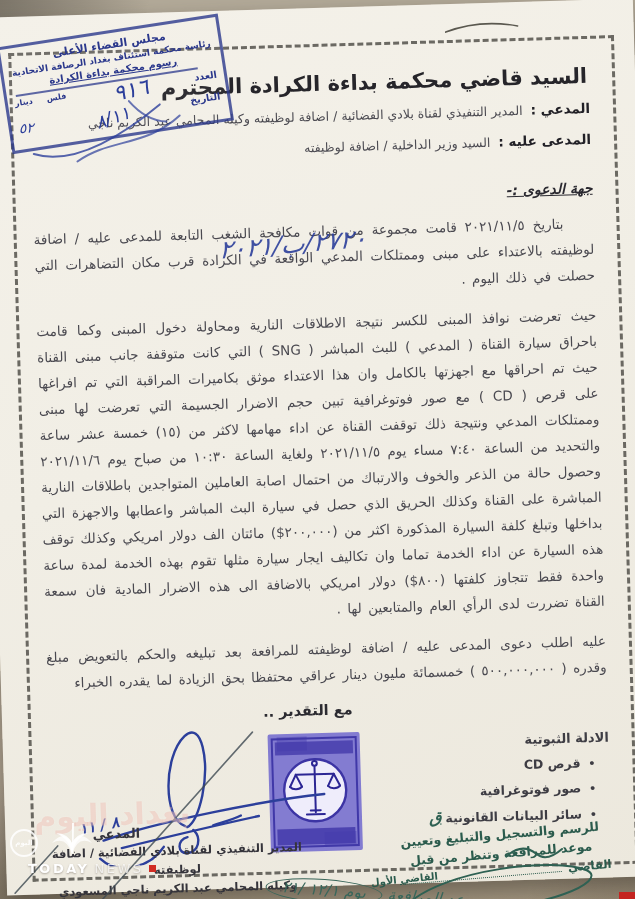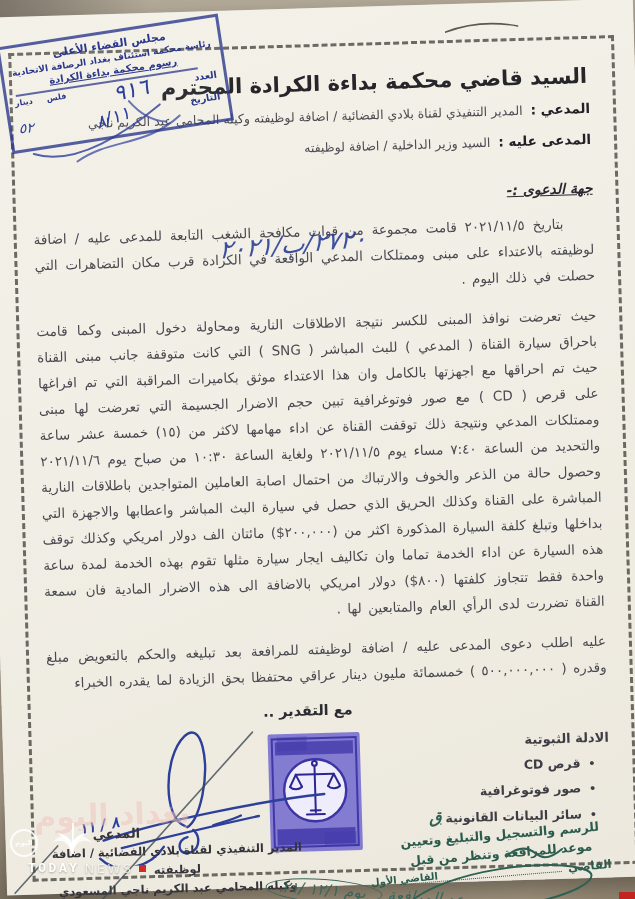--- a/index.html
+++ b/index.html
@@ -82,21 +82,21 @@
   .toparc{position:absolute;left:460px;top:14px;}
   
   .wm{position:absolute;left:6px;bottom:10px;width:190px;height:86px;z-index:20;}
   .wm .bigar{position:absolute;left:28px;top:-6px;font-size:30px;font-weight:700;color:rgba(235,180,170,.42);
     transform:rotate(-2deg);white-space:nowrap;text-shadow:0 0 3px rgba(255,255,255,.25);}
   .wm .badge{position:absolute;left:4px;top:26px;width:24px;height:24px;border:2px solid rgba(255,255,255,.85);
     color:rgba(255,255,255,.9);font-size:7px;font-weight:700;display:flex;align-items:center;justify-content:center;border-radius:14px;}
   .wm .palm{position:absolute;left:44px;top:18px;}
   .wm .line{position:absolute;left:22px;top:58px;display:flex;align-items:center;gap:5px;
     font-size:13px;letter-spacing:2.5px;color:#fff;text-shadow:0 1px 2px rgba(80,70,60,.4);}
-  .wm .line .t{font-weight:700;font-family:Liberation Mono, monospace;}
+  .wm .line .t{font-weight:700;}
   .wm .line .n{color:rgba(255,255,255,.72);font-weight:400;}
   .wm .reddot{width:7px;height:7px;background:#d12c23;}
   .corner-red{position:absolute;right:0;bottom:0;width:16px;height:7px;background:#c42420;z-index:21;}
   svg .st{fill:none;stroke-linecap:round;stroke-linejoin:round;}
 </style>
 </head>
 <body>
 
 <div class="photo">
   <div class="sheet">

